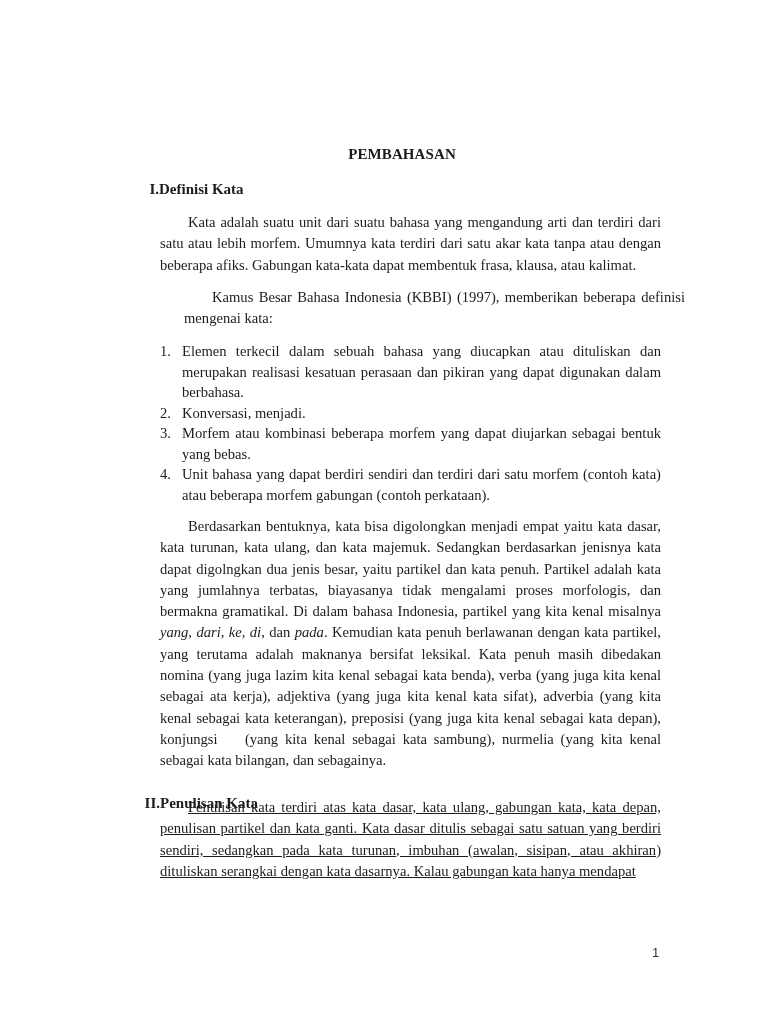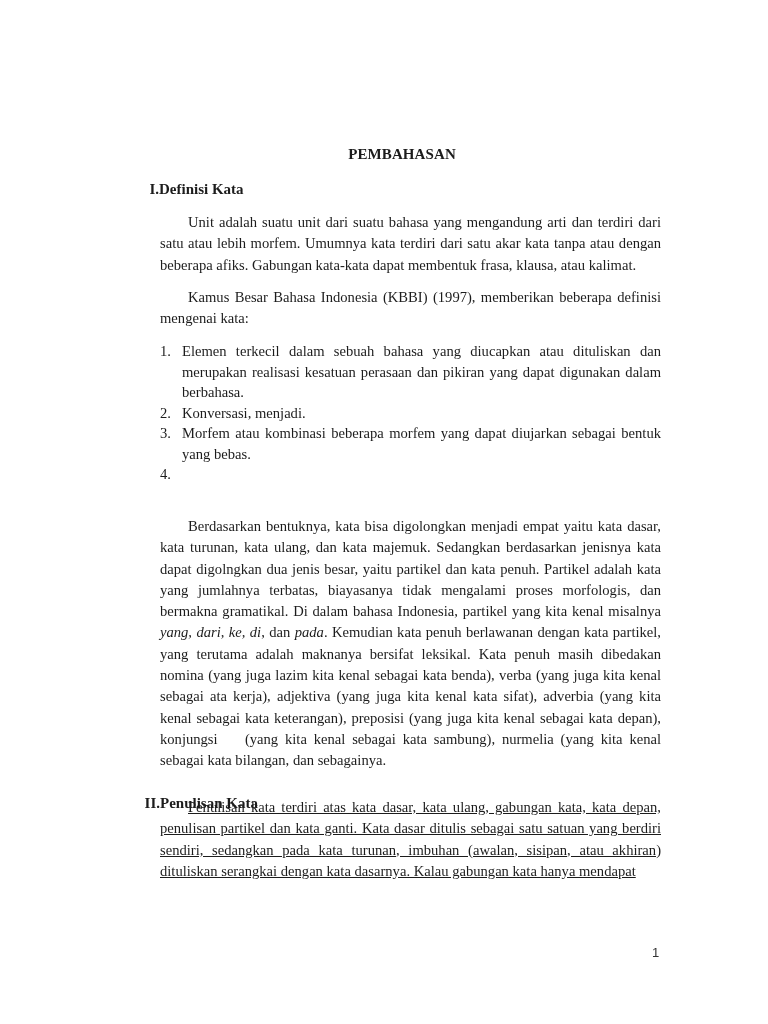--- a/index.html
+++ b/index.html
@@ -27,32 +27,32 @@
 
 <div class="page">
 
   <div class="title">PEMBAHASAN</div>
 
   <div class="heading" style="top:181px;">
     <span class="num">I.</span><span>Definisi Kata</span>
   </div>
 
   <div class="body" style="top:212px;">
-    <p class="para">Unit adalah suatu unit dari suatu bahasa yang mengandung arti dan terdiri dari satu atau lebih morfem. Umumnya kata terdiri dari satu akar kata tanpa atau dengan beberapa afiks. Gabungan kata-kata dapat membentuk frasa, klausa, atau kalimat.</p>
+    <p class="para">Kata adalah suatu unit dari suatu bahasa yang mengandung arti dan terdiri dari satu atau lebih morfem. Umumnya kata terdiri dari satu akar kata tanpa atau dengan beberapa afiks. Gabungan kata-kata dapat membentuk frasa, klausa, atau kalimat.</p>
   </div>
 
-  <div class="body" style="top:287px;">
+  <div class="body" style="top:287px;margin-left:24px;">
     <p class="para">Kamus Besar Bahasa Indonesia (KBBI) (1997), memberikan beberapa definisi mengenai kata:</p>
   </div>
 
   <ol class="list" style="top:341px;">
     <li><span class="n">1.</span><span>Elemen terkecil dalam sebuah bahasa yang diucapkan atau dituliskan dan merupakan realisasi kesatuan perasaan dan pikiran yang dapat digunakan dalam berbahasa.</span></li>
     <li><span class="n">2.</span><span>Konversasi, menjadi.</span></li>
     <li><span class="n">3.</span><span>Morfem atau kombinasi beberapa morfem yang dapat diujarkan sebagai bentuk yang bebas.</span></li>
-    <li><span class="n">4.</span></li>
+    <li><span class="n">4.</span><span>Unit bahasa yang dapat berdiri sendiri dan terdiri dari satu morfem (contoh kata) atau beberapa morfem gabungan (contoh perkataan).</span></li>
   </ol>
 
   <div class="body" style="top:516px;">
     <p class="para"><span>Berdasarkan bentuknya, kata bisa digolongkan menjadi empat yaitu kata dasar, kata turunan, kata ulang, dan kata majemuk. Sedangkan berdasarkan jenisnya kata dapat digolngkan dua jenis besar, yaitu partikel dan kata penuh. Partikel adalah kata yang jumlahnya terbatas, biayasanya tidak mengalami proses morfologis, dan bermakna gramatikal. Di dalam bahasa Indonesia, partikel yang kita kenal misalnya </span><i>yang, dari, ke, di</i><span>, dan </span><i>pada</i><span>. Kemudian kata penuh berlawanan dengan kata partikel, yang terutama adalah maknanya bersifat leksikal. Kata penuh masih dibedakan nomina (yang juga lazim kita kenal sebagai kata benda), verba (yang juga kita kenal sebagai ata kerja), adjektiva (yang juga kita kenal kata sifat), adverbia (yang kita kenal sebagai kata keterangan), preposisi (yang juga kita kenal sebagai kata depan), konjungsi &nbsp;&nbsp;&nbsp;(yang kita kenal sebagai kata sambung), nurmelia (yang kita kenal sebagai kata bilangan, dan sebagainya.</span></p>
   </div>
 
   <div class="heading h2" style="top:779px;margin-top:16px;">
     <span class="num">II.</span><span>Penulisan Kata</span>
   </div>
 

